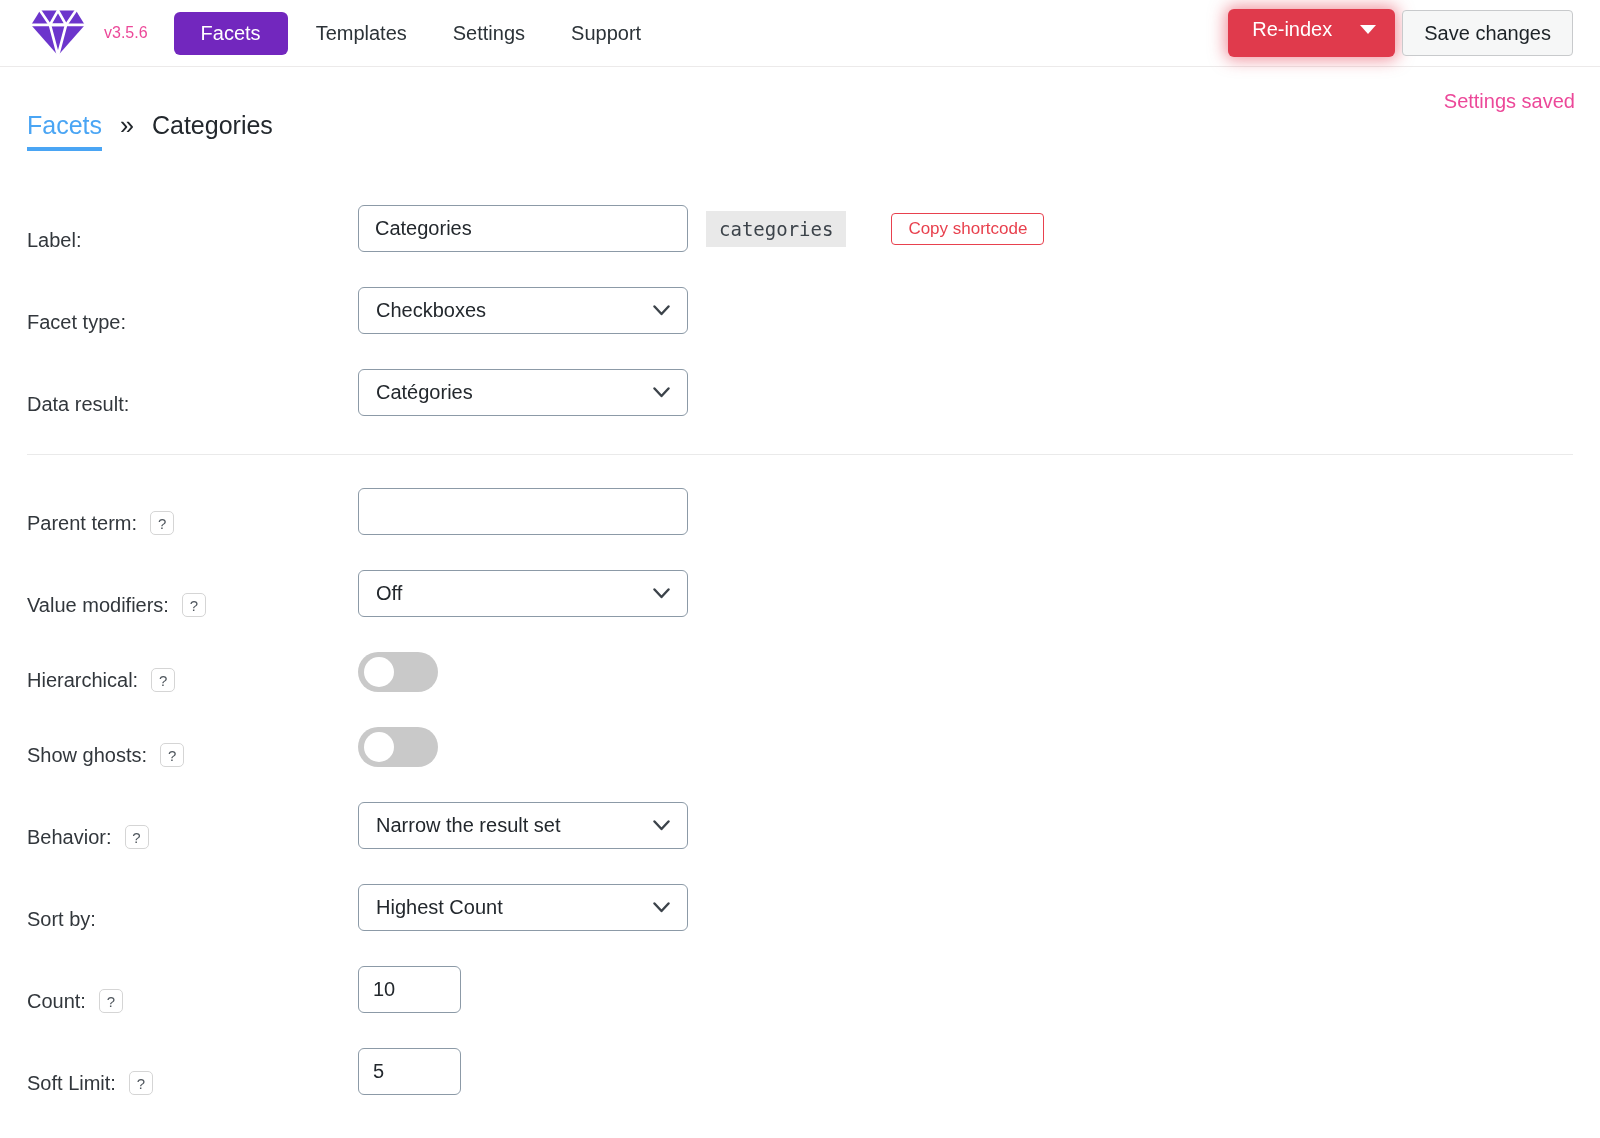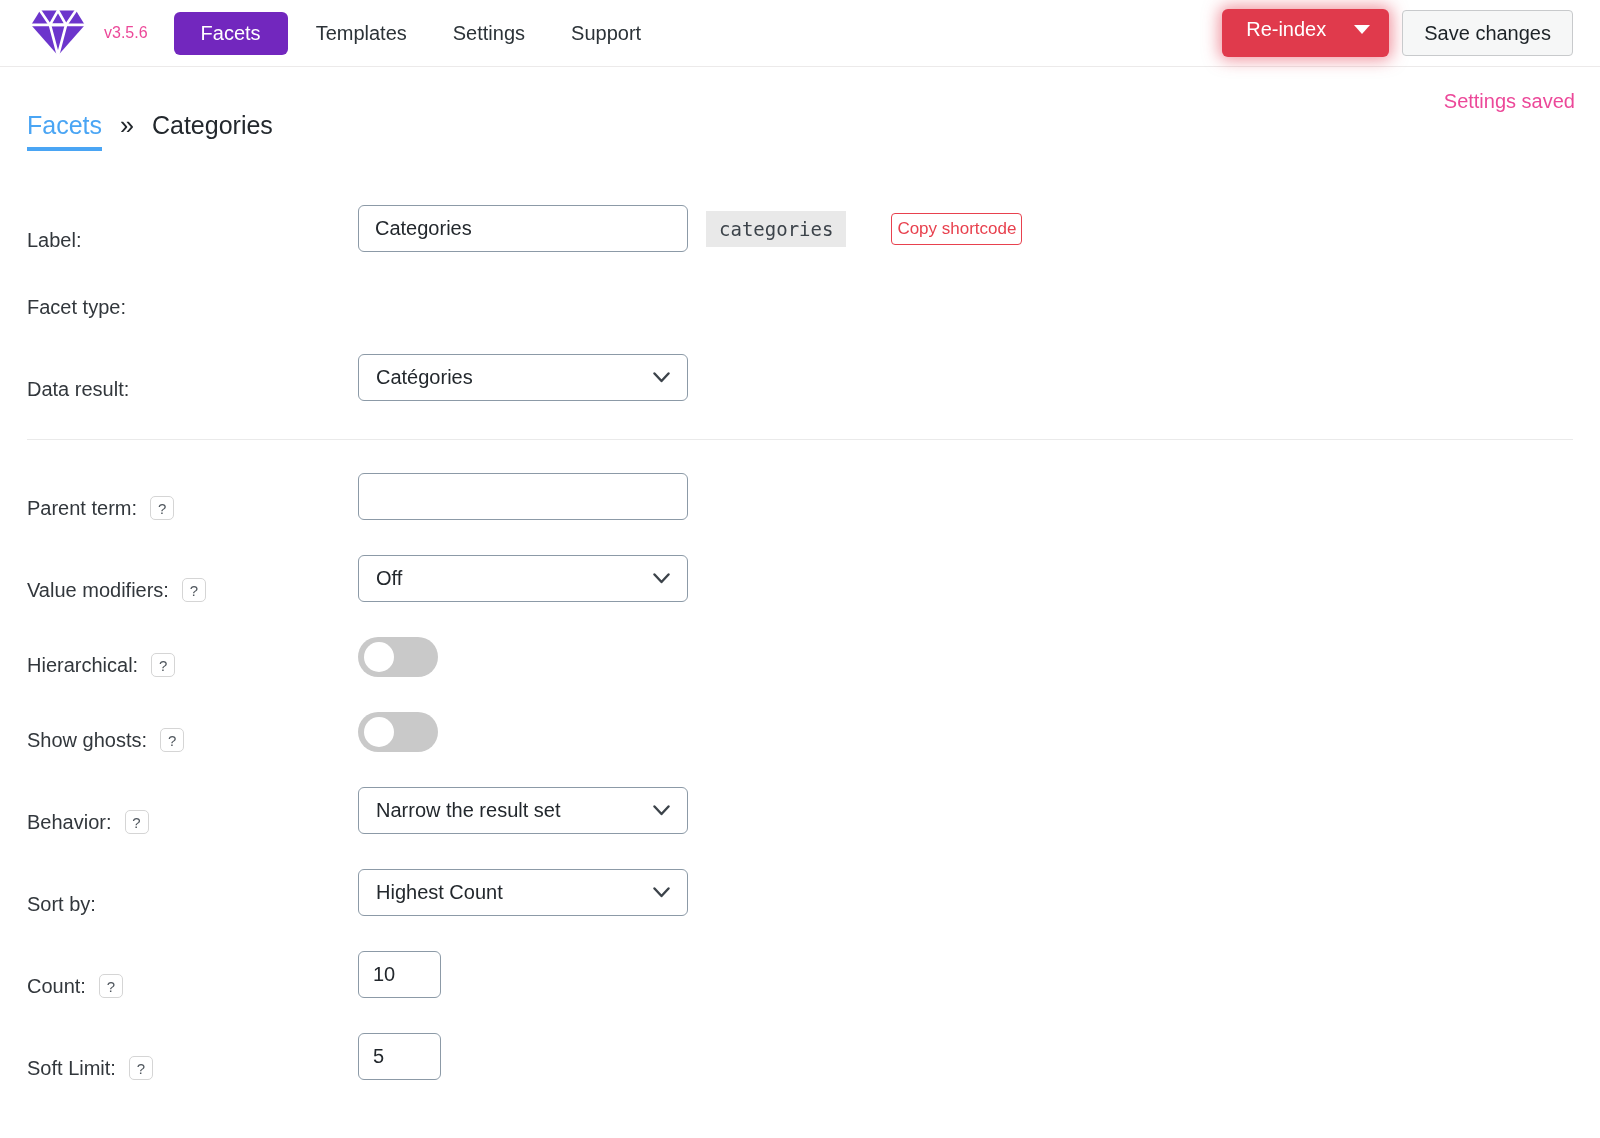--- a/index.html
+++ b/index.html
@@ -55,21 +55,21 @@
     box-shadow: 0 0 16px 3px rgba(228, 61, 80, 0.55);
   }
   .reindex-caret {
     width: 0; height: 0;
     border-left: 8px solid transparent;
     border-right: 8px solid transparent;
     border-top: 9px solid #ffffff;
     margin-left: 28px;
   }
   .save-btn {
-    margin-left: 13px;
+    margin-left: 7px;
     height: 46px;
     padding: 0 21px;
     background: #f6f7f7;
     border: 1px solid #c8cacc;
     border-radius: 4px;
     font-size: 20px;
     color: #1d2327;
     font-family: inherit;
     cursor: pointer;
   }
@@ -127,21 +127,21 @@
     border: 1px solid #8c9aa7;
     border-radius: 6px;
     font-size: 20px;
     font-family: inherit;
     color: #23282d;
     padding: 0 16px;
     background: #fff;
     outline: none;
   }
   .text-input { width: 330px; }
-  .num-input { width: 83px; padding: 0 14px; }
+  .num-input { width: 103px; padding: 0 14px; }
   .select-box {
     width: 330px;
     height: 47px;
     border: 1px solid #8c9aa7;
     border-radius: 6px;
     background: #fff;
     display: flex;
     align-items: center;
     justify-content: space-between;
     padding: 0 17px;
@@ -159,21 +159,21 @@
     padding: 7px 13px;
   }
   .copy-btn {
     margin-left: 45px;
     background: #fff;
     border: 1px solid #e8414e;
     color: #e8414e;
     border-radius: 4px;
     font-size: 17px;
     font-family: inherit;
-    padding: 5px 5px;
+    padding: 5px 16px;
     cursor: pointer;
   }
   .toggle {
     width: 80px;
     height: 40px;
     background: #c9c9c9;
     border-radius: 20px;
     position: relative;
     cursor: pointer;
   }
@@ -237,20 +237,26 @@
         <input class="text-input" type="text" value="Categories" style="">
         <span class="shortcode-badge">categories</span>
         <button class="copy-btn">Copy shortcode</button>
       </div>
     </div>
 
     <div class="form-row">
       <div class="form-label">
         <span>Facet type:</span>
       </div>
+      <div class="select-box">
+        <span>Checkboxes</span>
+        <svg class="chevron" viewBox="0 0 17 11">
+            <polyline points="1.5,1.5 8.5,9 15.5,1.5" fill="none" stroke="#3c434a" stroke-width="2.4" stroke-linecap="round" stroke-linejoin="round"></polyline>
+          </svg>
+      </div>
     </div>
 
     <div class="form-row">
       <div class="form-label">
         <span>Data result:</span>
       </div>
       <div class="select-box">
         <span>Catégories</span>
         <svg class="chevron" viewBox="0 0 17 11">
             <polyline points="1.5,1.5 8.5,9 15.5,1.5" fill="none" stroke="#3c434a" stroke-width="2.4" stroke-linecap="round" stroke-linejoin="round"></polyline>

